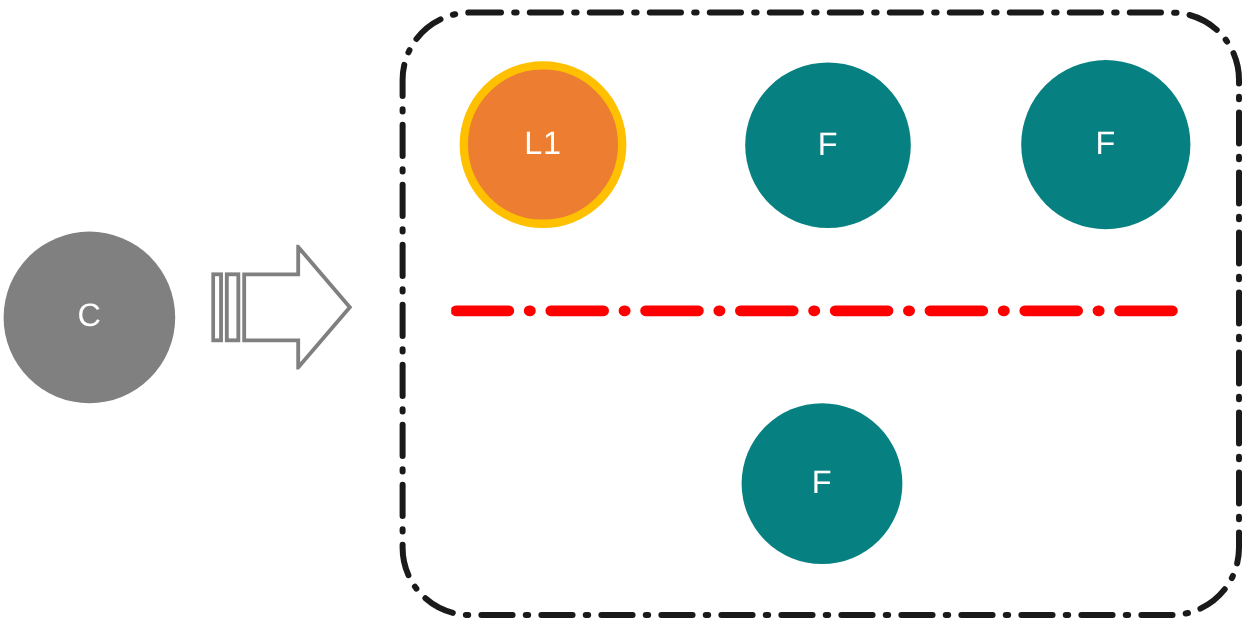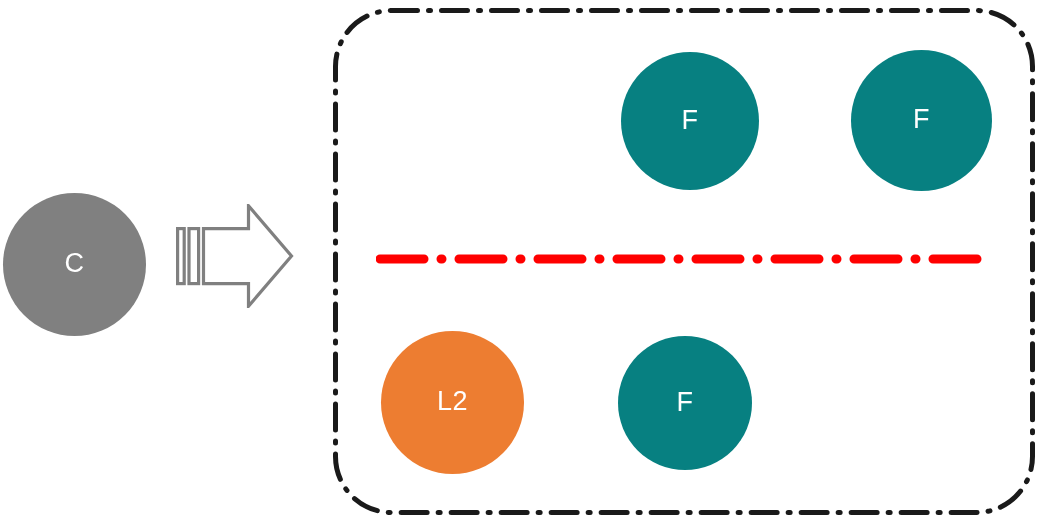--- a/index.html
+++ b/index.html
@@ -143,36 +143,36 @@
       <path d="M 27.5 24.6 L 72.5 24.6 L 72.5 1.8 L 115.5 52.0 L 72.5 102.2 L 72.5 79.6 L 27.5 79.6 Z" fill="none" stroke="#808080" stroke-width="3.2" stroke-linejoin="miter"></path>
     </svg>
   </div>
 
   <div id="container-box">
     <svg viewBox="0 0 702 507" xmlns="http://www.w3.org/2000/svg" aria-hidden="true">
       <rect x="2.5" y="2.5" width="697" height="502" rx="56" ry="56" fill="none" stroke="#1a1a1a" stroke-width="5" stroke-dasharray="26 11 2 11" stroke-linecap="round"></rect>
     </svg>
   </div>
 
+  <div class="node" id="node-l1">
+    <span class="node-label">L1</span>
+  </div>
 
   <div class="node" id="node-f1">
     <span class="node-label">F</span>
   </div>
 
   <div class="node" id="node-f2">
     <span class="node-label">F</span>
   </div>
 
   <div id="divider">
     <svg viewBox="0 0 620 16" xmlns="http://www.w3.org/2000/svg" aria-hidden="true">
       <line x1="4" y1="8" x2="616" y2="8" stroke="#FF0000" stroke-width="9" stroke-dasharray="44 17 1 17" stroke-linecap="round"></line>
     </svg>
   </div>
 
-  <div class="node" id="node-l2">
-    <span class="node-label">L2</span>
-  </div>
 
   <div class="node" id="node-f3">
     <span class="node-label">F</span>
   </div>
 
 </div>
 
 </body></html>

